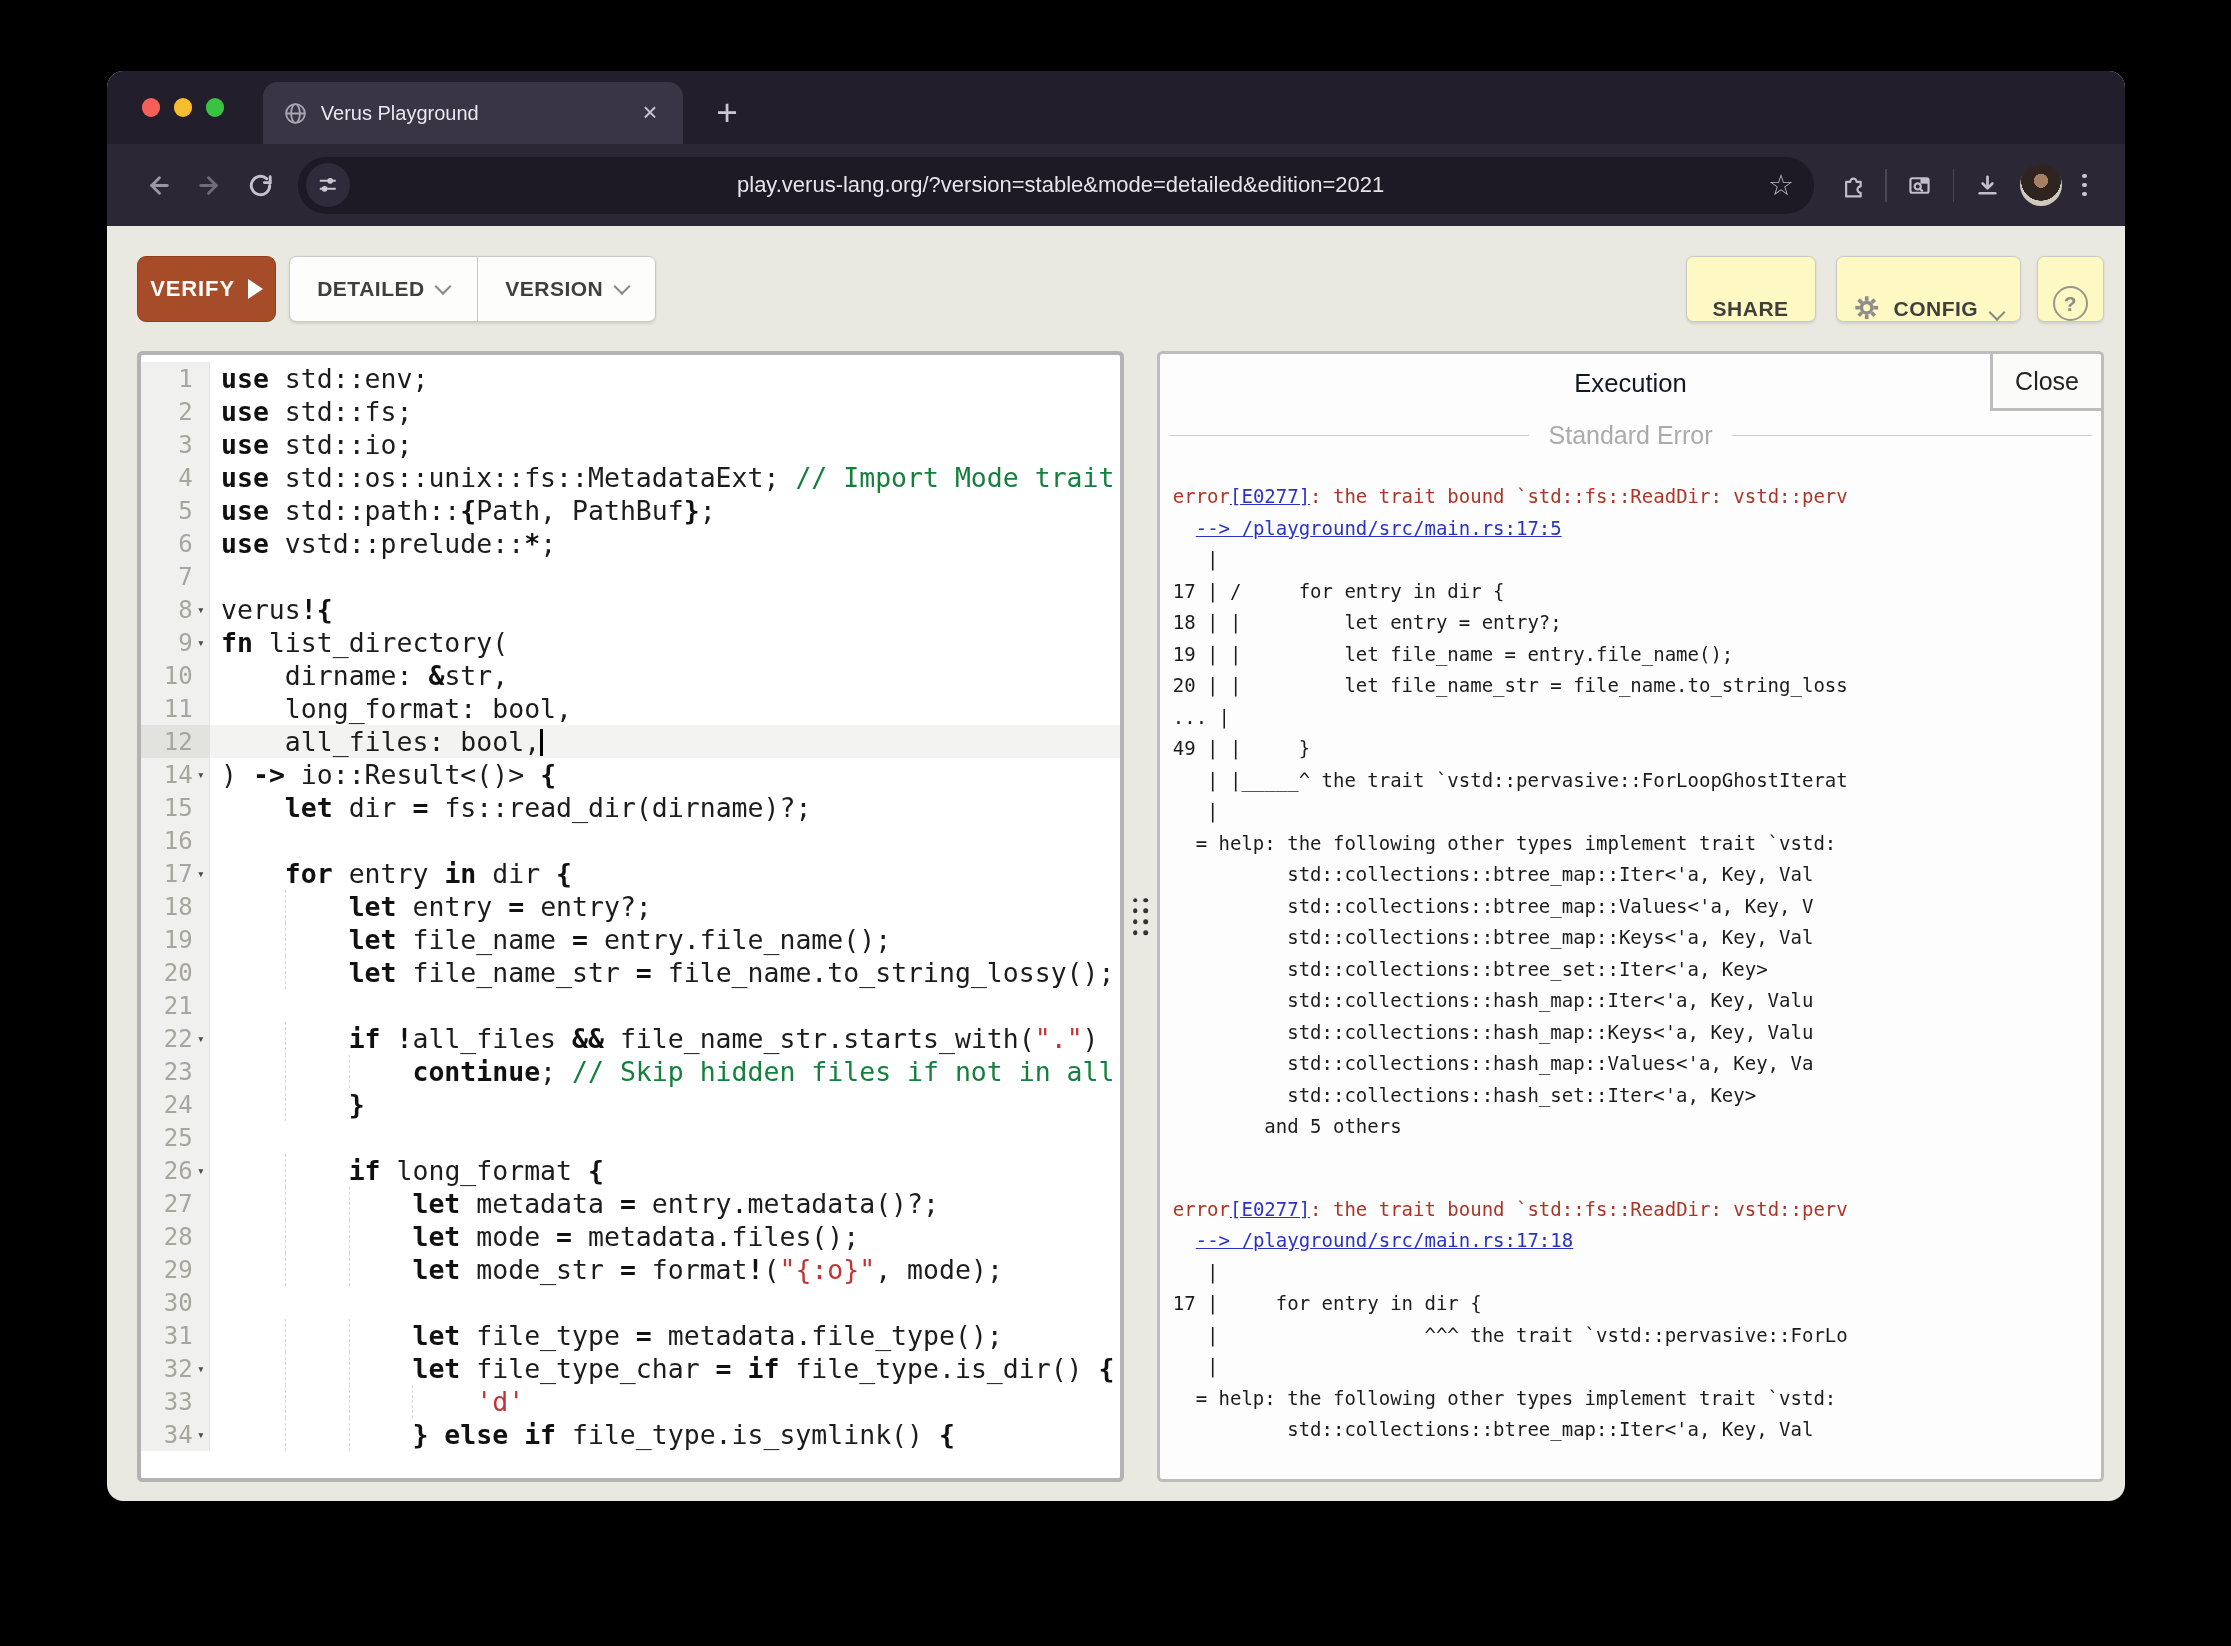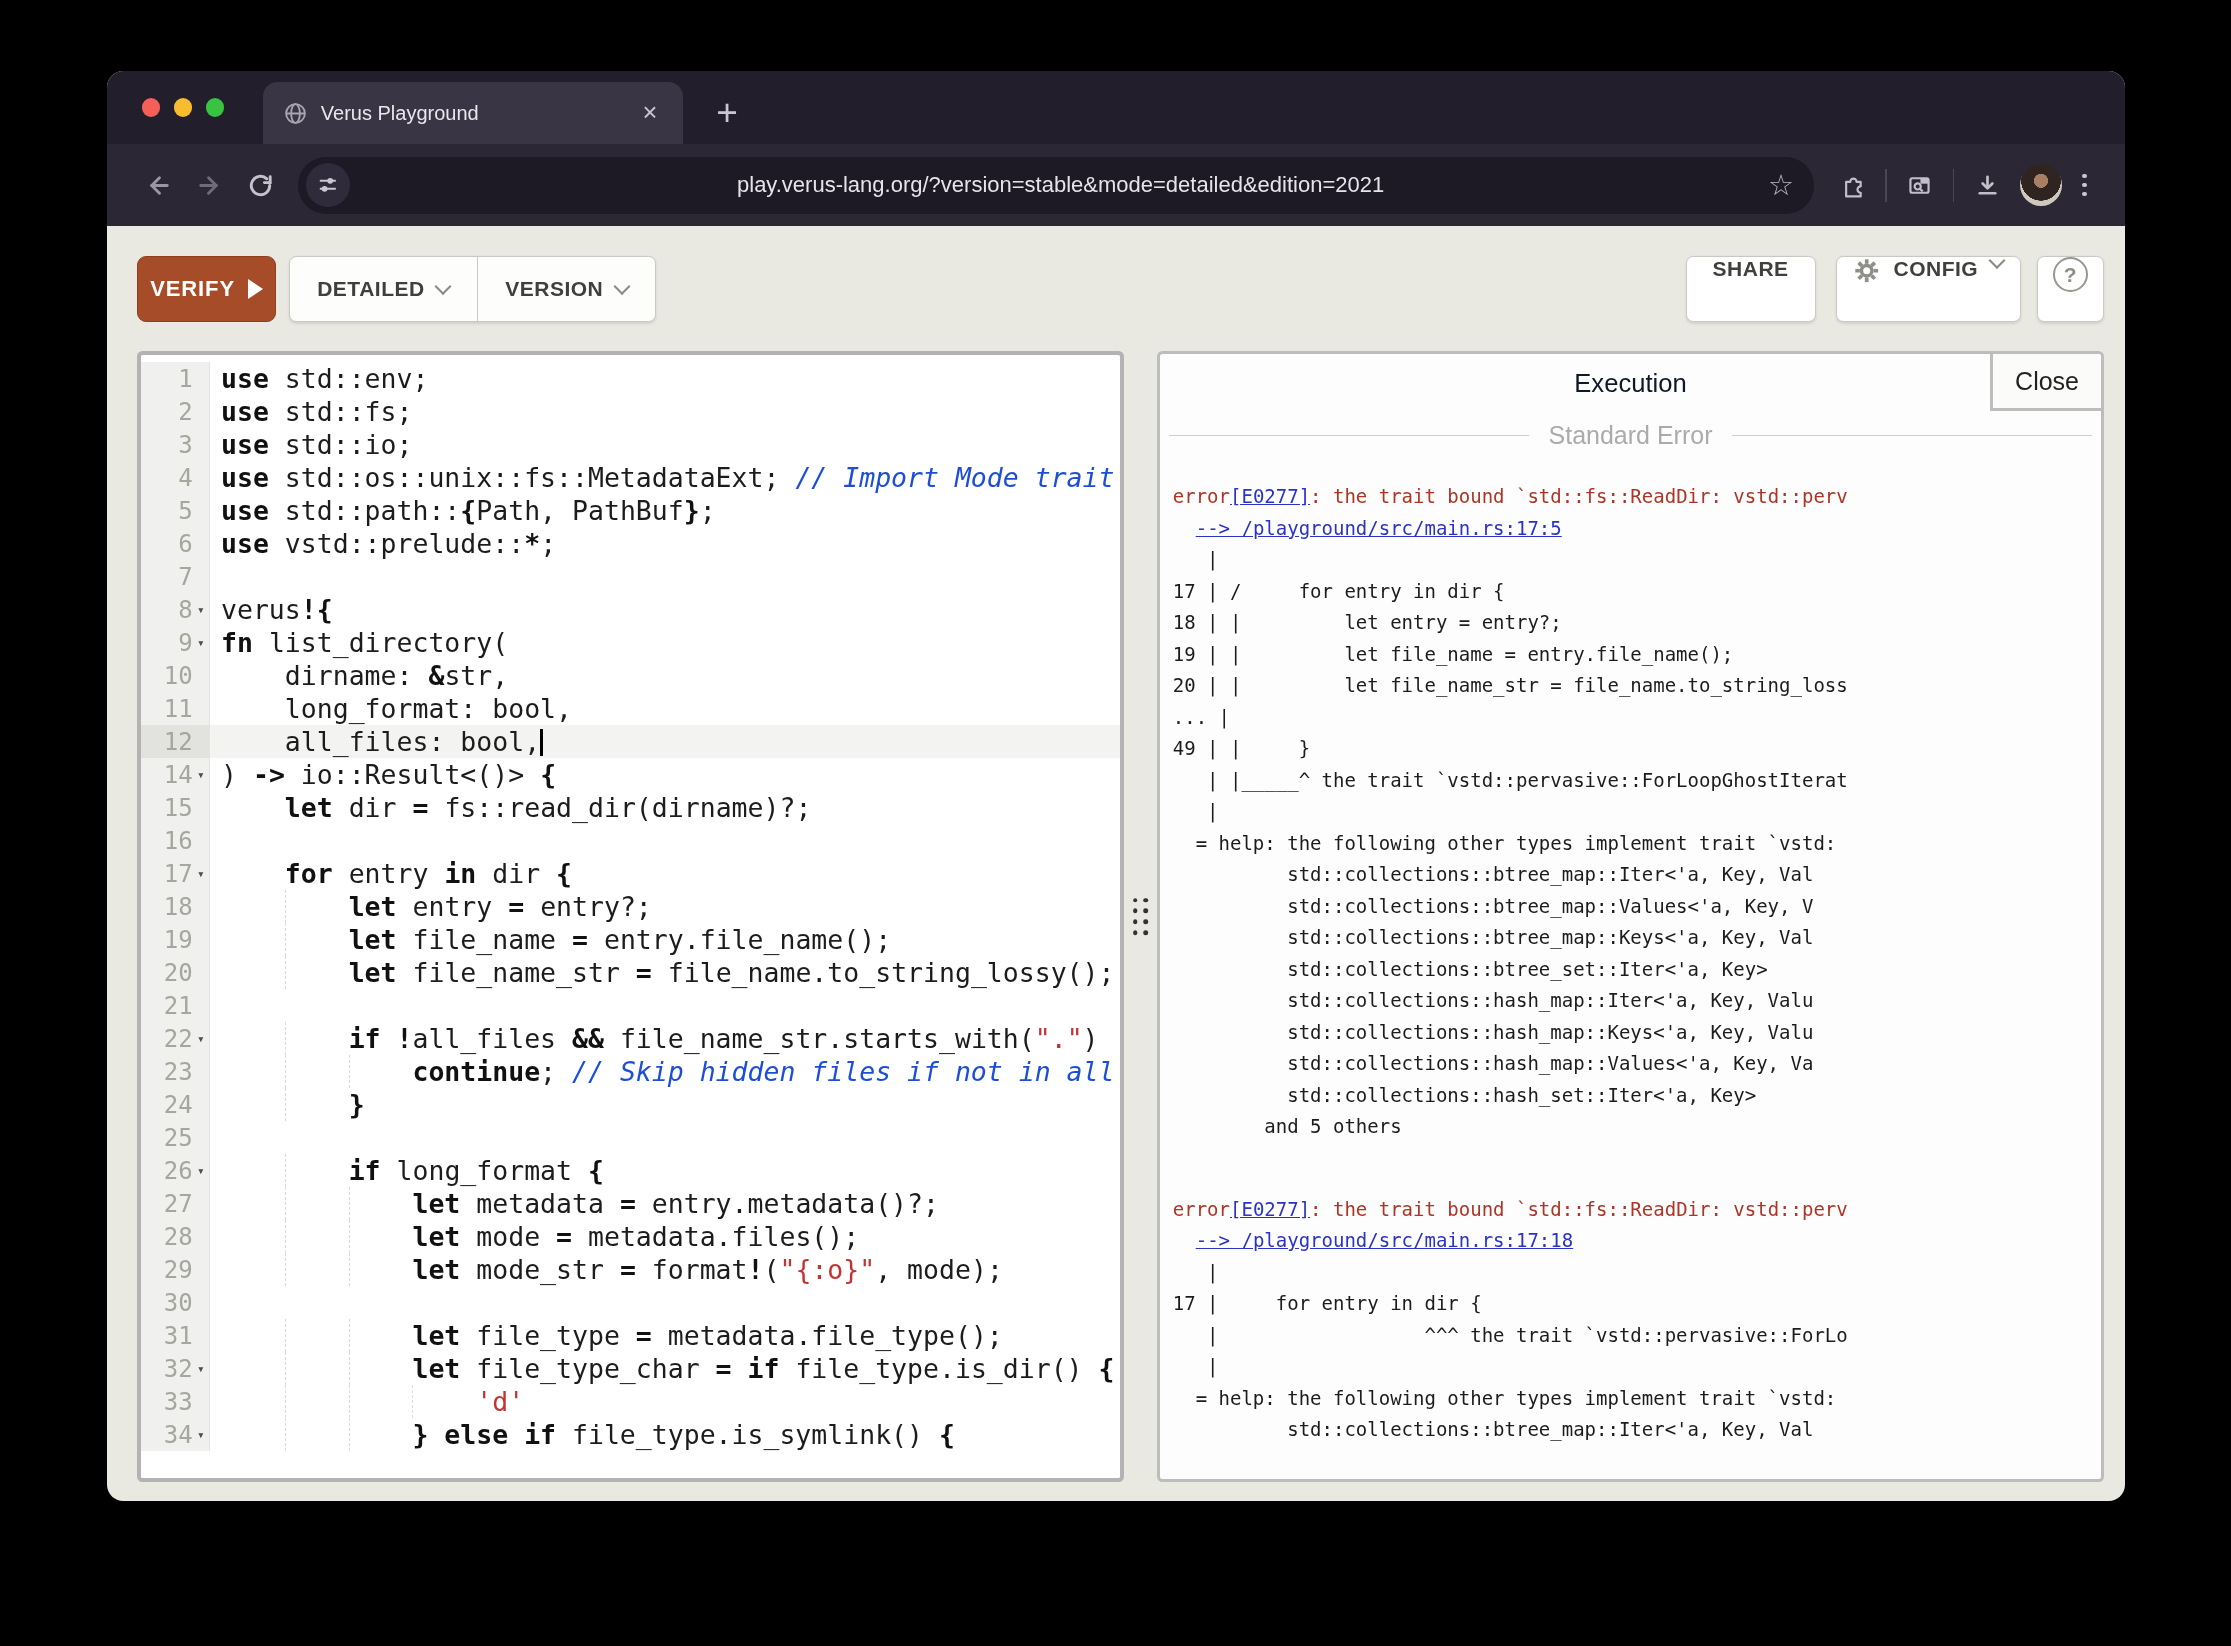--- a/index.html
+++ b/index.html
@@ -30,22 +30,22 @@
   .star { color:#b9b6c3; font-size:29px; padding:0 11px; flex:0 0 auto; }
   .sep { width:1.8px; height:33px; background:#4a4656; margin:0 7.3px; flex:0 0 auto; }
   .avatar { width:42px; height:42px; border-radius:50%; flex:0 0 auto; margin:0 7.3px;
             background:radial-gradient(circle at 50% 40%, #a87f62 0 21%, #302421 22% 60%, #cfc9bd 61%); }
   .kebab { display:flex; flex-direction:column; gap:4.6px; padding:0 12.8px; }
   .kebab i { width:4.6px; height:4.6px; border-radius:50%; background:#cac7d2; }
 
   
   .appbody { height:1275px; padding:0 21px 0 30px; }
   .app-toolbar { margin-top:30px; height:66px; display:flex; align-items:center; }
-  .btn { background:#ffffff; border:0.9px solid #c9c9c3; border-radius:7.3px; height:66px;
-         display:flex; align-items:flex-start; justify-content:center; font-size:21px; font-weight:bold;
+  .btn { background:#fef9c3; border:0.9px solid #c9c9c3; border-radius:7.3px; height:66px;
+         display:flex; align-items:flex-end; justify-content:center; font-size:21px; font-weight:bold;
          color:#3f3f3c; letter-spacing:0.5px; box-shadow:0 1.8px 2.7px rgba(0,0,0,0.10); }
   .verify { background:#a74c28; border:1.8px solid #8f3d1d; border-radius:9.1px; width:139px; height:66px;
             display:flex; align-items:center; justify-content:center; gap:12.8px;
             color:#fff; font-size:22px; font-weight:bold; letter-spacing:0.9px; }
   .play-tri { width:0; height:0; border-left:15.5px solid #fff; border-top:10px solid transparent;
               border-bottom:10px solid transparent; }
   .btn-group { display:flex; margin-left:12.8px; border:0.9px solid #c9c9c3; border-radius:7.3px;
                background:#fdfdfc; box-shadow:0 1.8px 2.7px rgba(0,0,0,0.10); height:66px; }
   .btn-group .gbtn { display:flex; align-items:center; justify-content:center; gap:12.8px; padding:0 27.4px;
                      font-size:21px; font-weight:bold; color:#3f3f3c; letter-spacing:0.5px; }
@@ -69,21 +69,21 @@
   .num { color:#a6a69e; font-size:24px; }
   .foldz { width:16.4px; flex:0 0 auto; font-size:12.8px; color:#4d4d4d; text-align:center; }
   .code { flex:1; position:relative; white-space:pre; font-size:26.5px; line-height:33px;
           padding-left:11px; color:#1c1c1c; overflow:hidden; }
   .row.active .gut { background:#e2e2df; }
   .row.active .code { background:#f3f3f1; }
   .guide { position:absolute; top:0; bottom:0; border-left:0.9px dashed #dcdcd6; }
   .t-k { font-weight:bold; color:#111; }
   .t-p { color:#1c1c1c; }
   .t-s { color:#c23333; }
-  .t-c { color:#1d4ed8; font-style:italic; }
+  .t-c { color:#15803d; }
   .caret { display:inline-block; width:2.7px; height:27.4px; background:#000; vertical-align:-4.6px; }
 
   .divider { width:33px; flex:0 0 auto; position:relative; }
   .grip { position:absolute; left:50%; top:50%; transform:translate(-50%,-50%);
           display:grid; grid-template-columns:repeat(2,4.6px); gap:6.4px; }
   .grip i { width:4.6px; height:4.6px; border-radius:50%; background:#333; }
 
   .rightpanel { flex:1; background:#fcfdfc; border:3.7px solid #bdbdbd; border-radius:5.5px;
                 position:relative; overflow:hidden; }
   .exec-head { height:58px; position:relative; }

